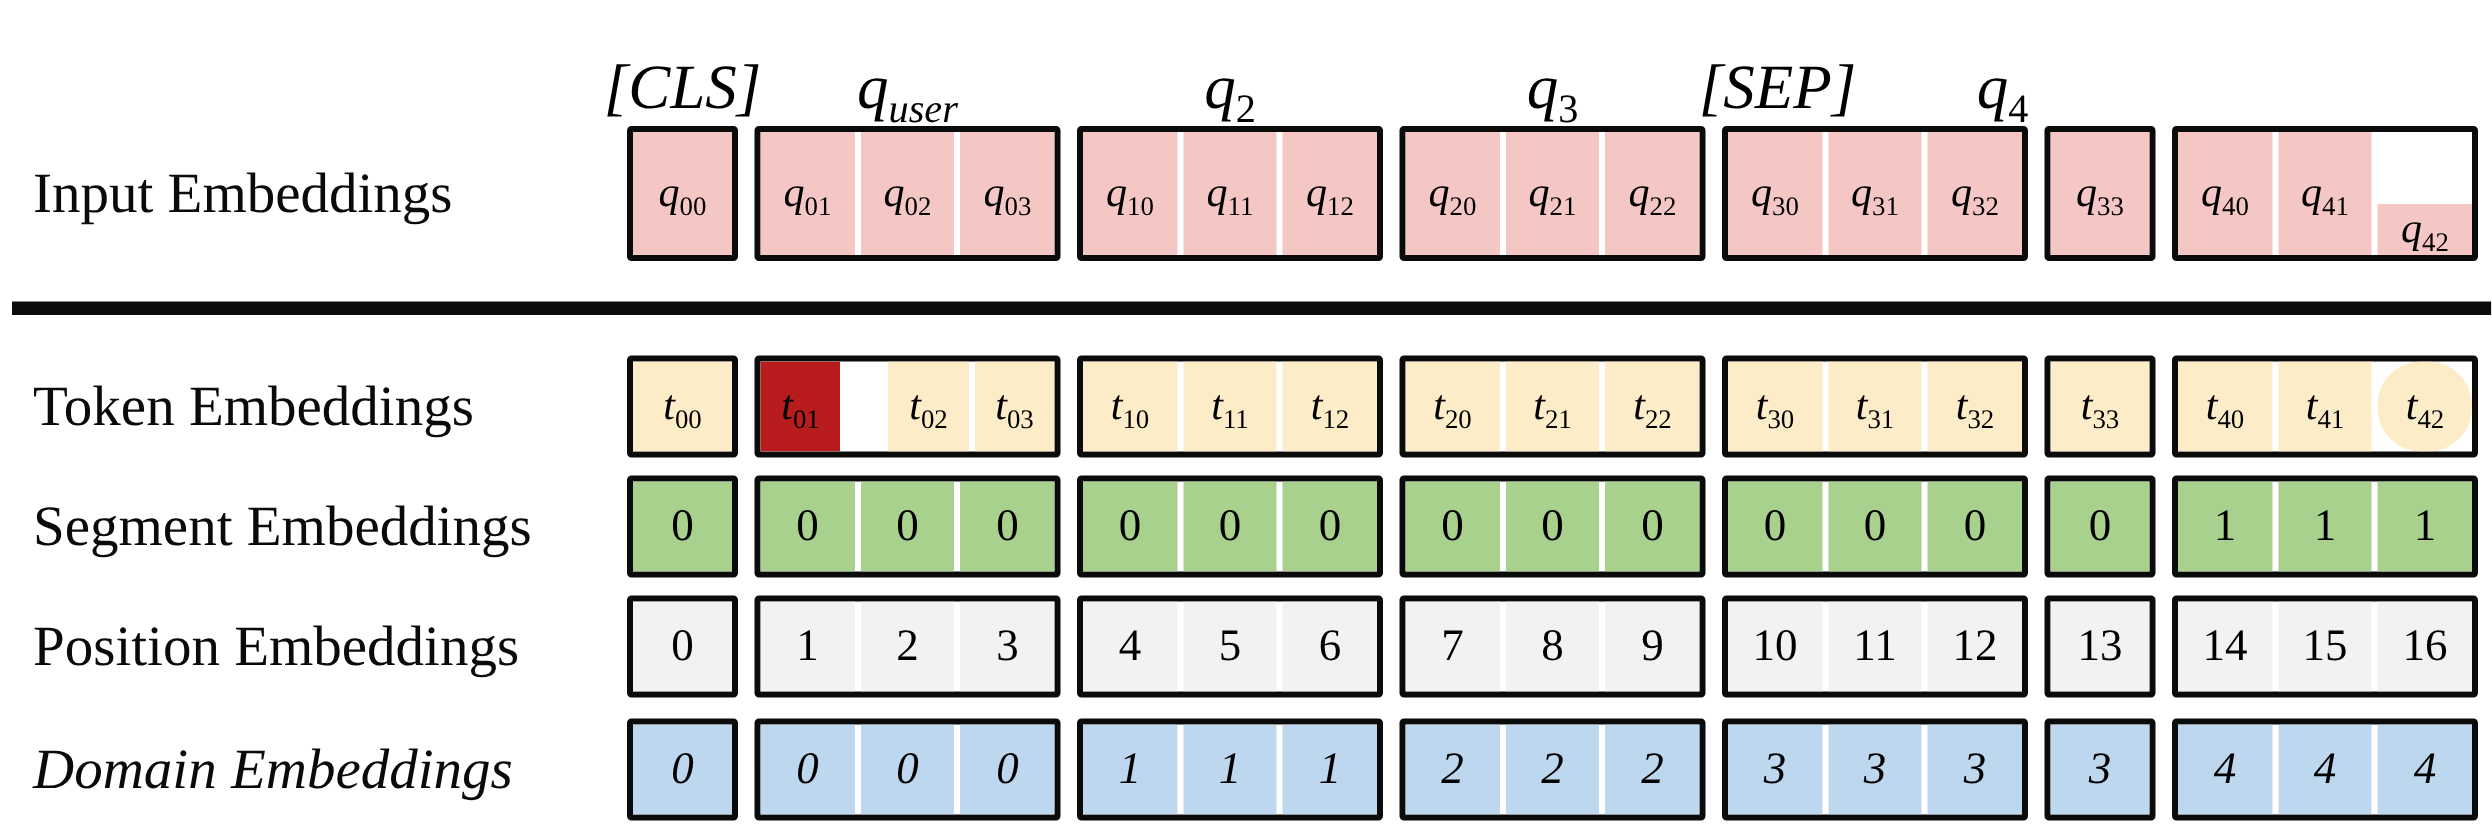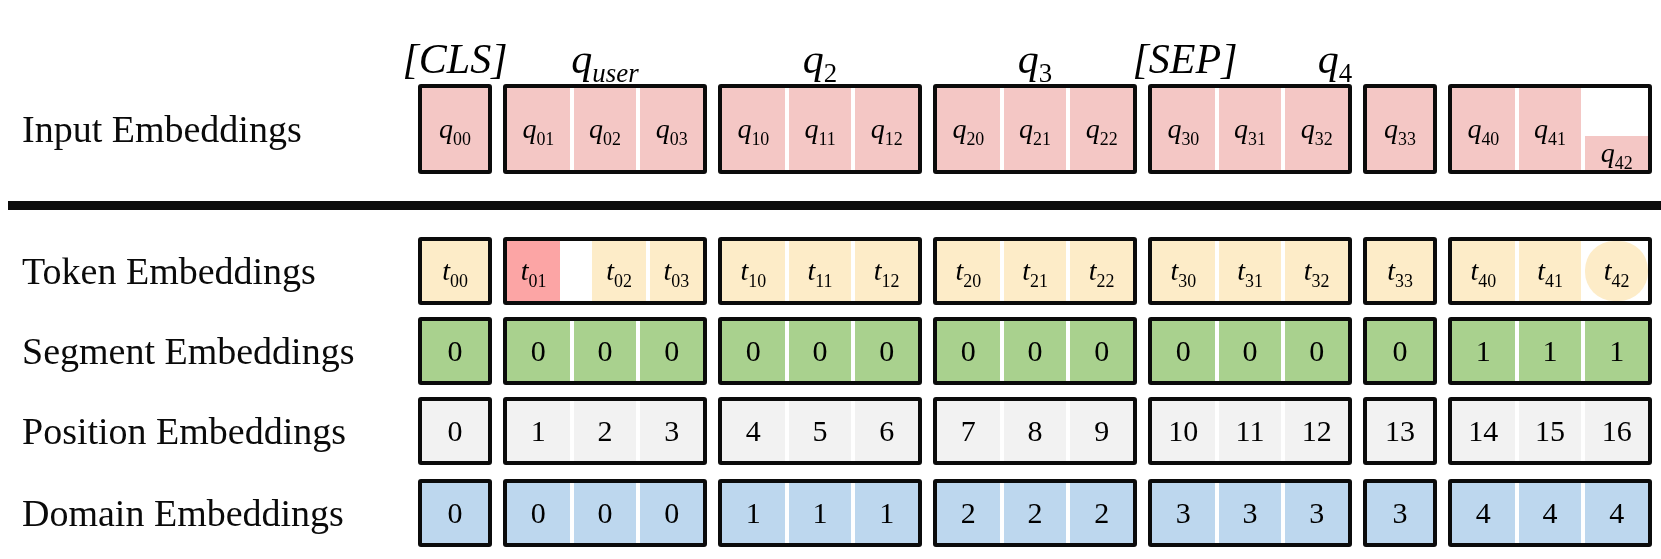--- a/index.html
+++ b/index.html
@@ -56,21 +56,21 @@
   
   .row{height:68px;}
   .row.tall{height:90px;}
   #top-rows .row{margin-top:0;}
   .separator{
     height:9px;background:#0c0c0c;
     margin:27px 0 0 8px;width:1653px;
   }
   #bottom-rows .row{margin-top:12px;}
   #bottom-rows .row:first-child{margin-top:27px;}
-  #bottom-rows .row:last-child{margin-top:14px;}
+  #bottom-rows .row:last-child{margin-top:14px;font-style:italic;}
 </style>
 </head>
 <body>
 
 <div class="figure">
   <div class="rowline" id="header-row">
     <div class="row-label"></div>
     <div class="cells" id="header-cells">
         <div class="group-hdr s1">
           <span class="t-num ">[CLS]</span>
@@ -168,21 +168,21 @@
   <div id="bottom-rows">
       <div class="rowline row">
         <div class="row-label">Token Embeddings</div>
         <div class="cells">
           <div class="group s1">
             <div class="cell" style="background: rgb(253, 236, 200);">
               <span class="t-math "><span class="mb">t</span><sub>00</sub></span>
             </div>
           </div>
           <div class="group s3">
-            <div class="cell" style="background: #fca5a5;">
+            <div class="cell" style="background: #b91c1c;">
               <span class="t-math "><span class="mb">t</span><sub>01</sub></span>
             </div>
             <div class="cell" style="background: rgb(253, 236, 200); margin-left: 28px;">
               <span class="t-math "><span class="mb">t</span><sub>02</sub></span>
             </div>
             <div class="cell" style="background: rgb(253, 236, 200);">
               <span class="t-math "><span class="mb">t</span><sub>03</sub></span>
             </div>
           </div>
           <div class="group s3">

